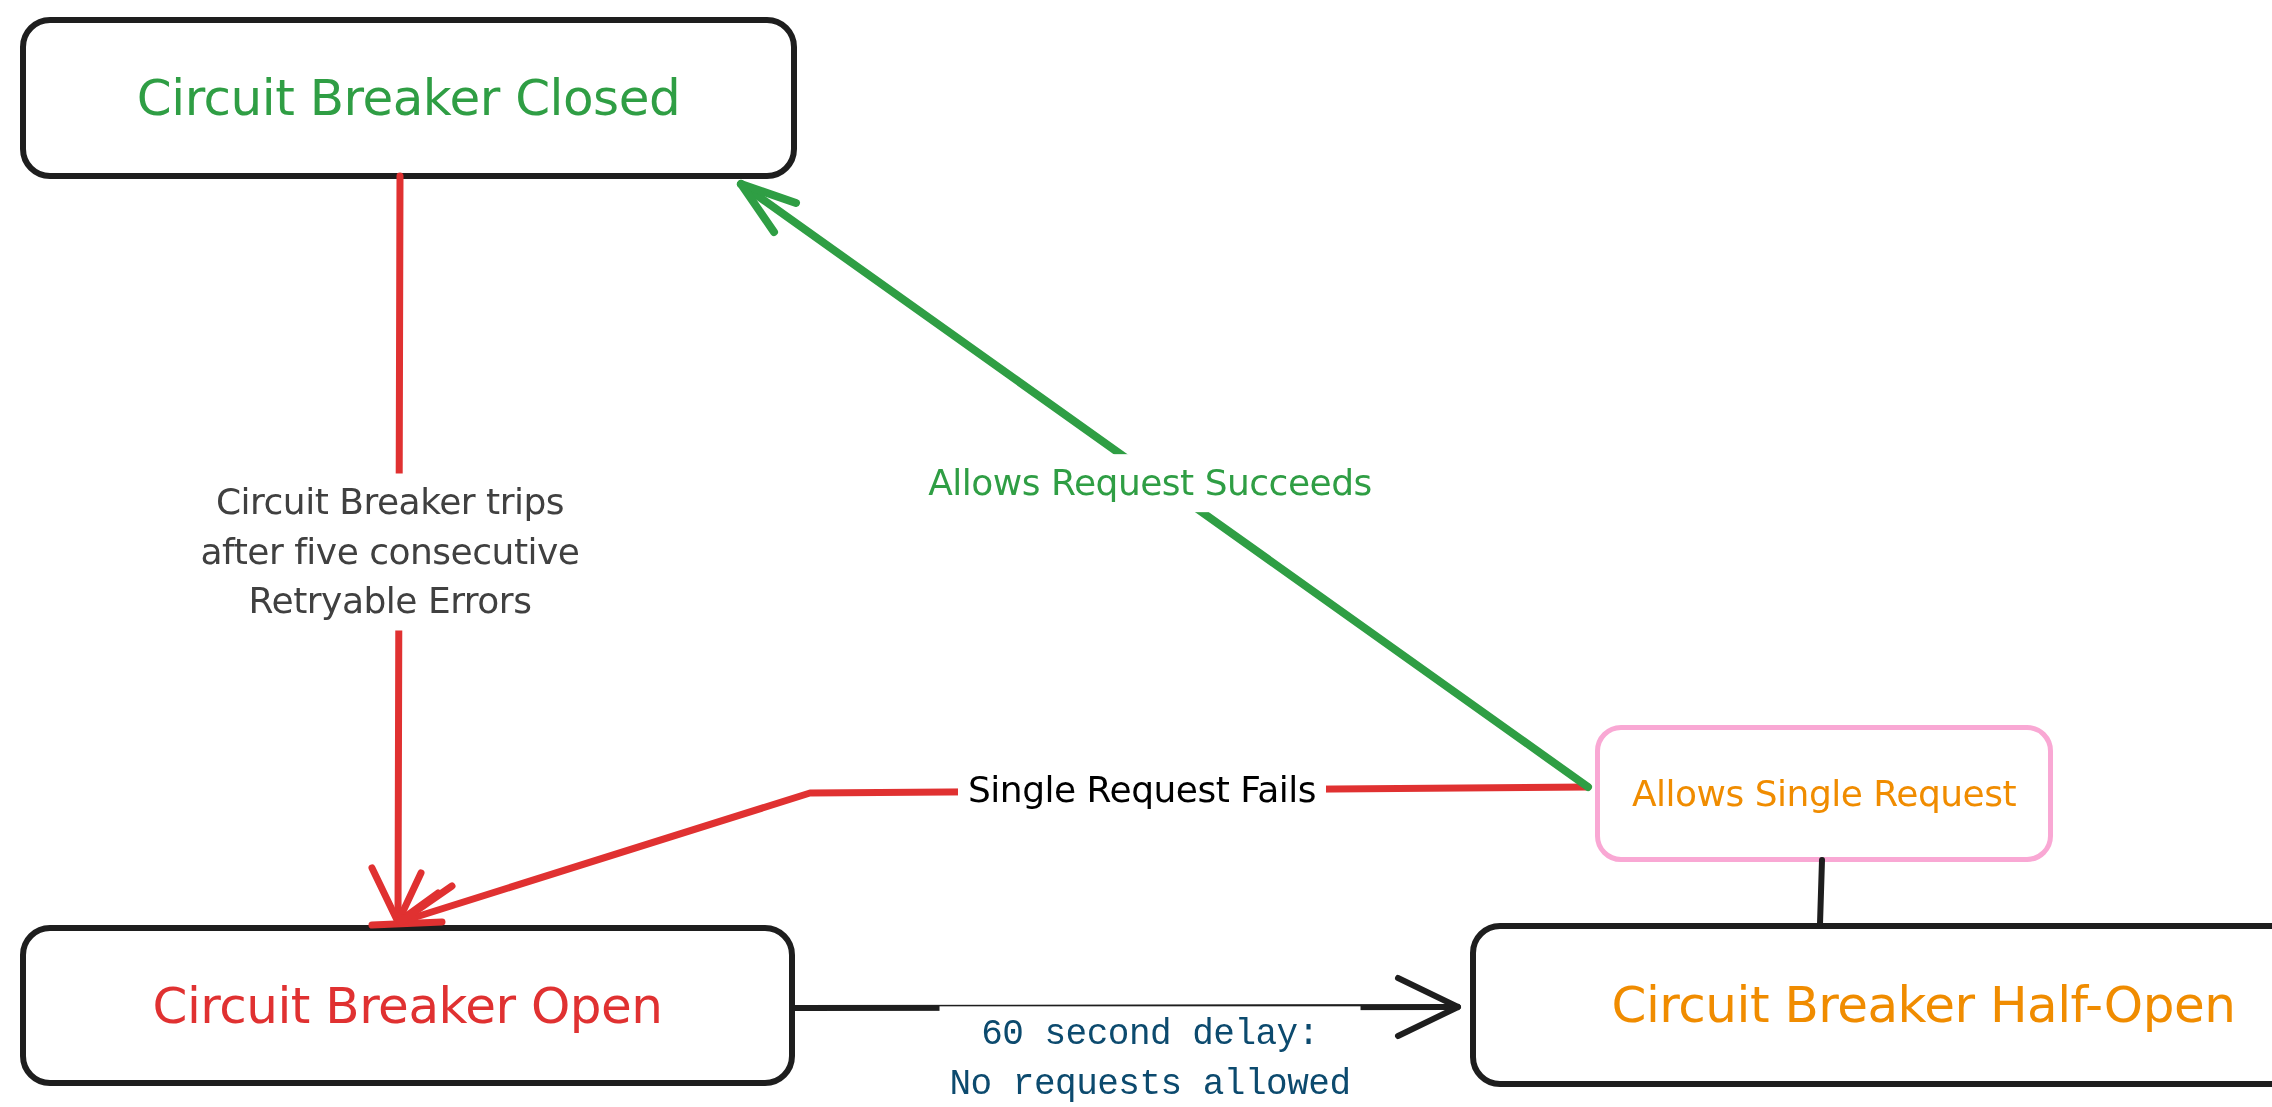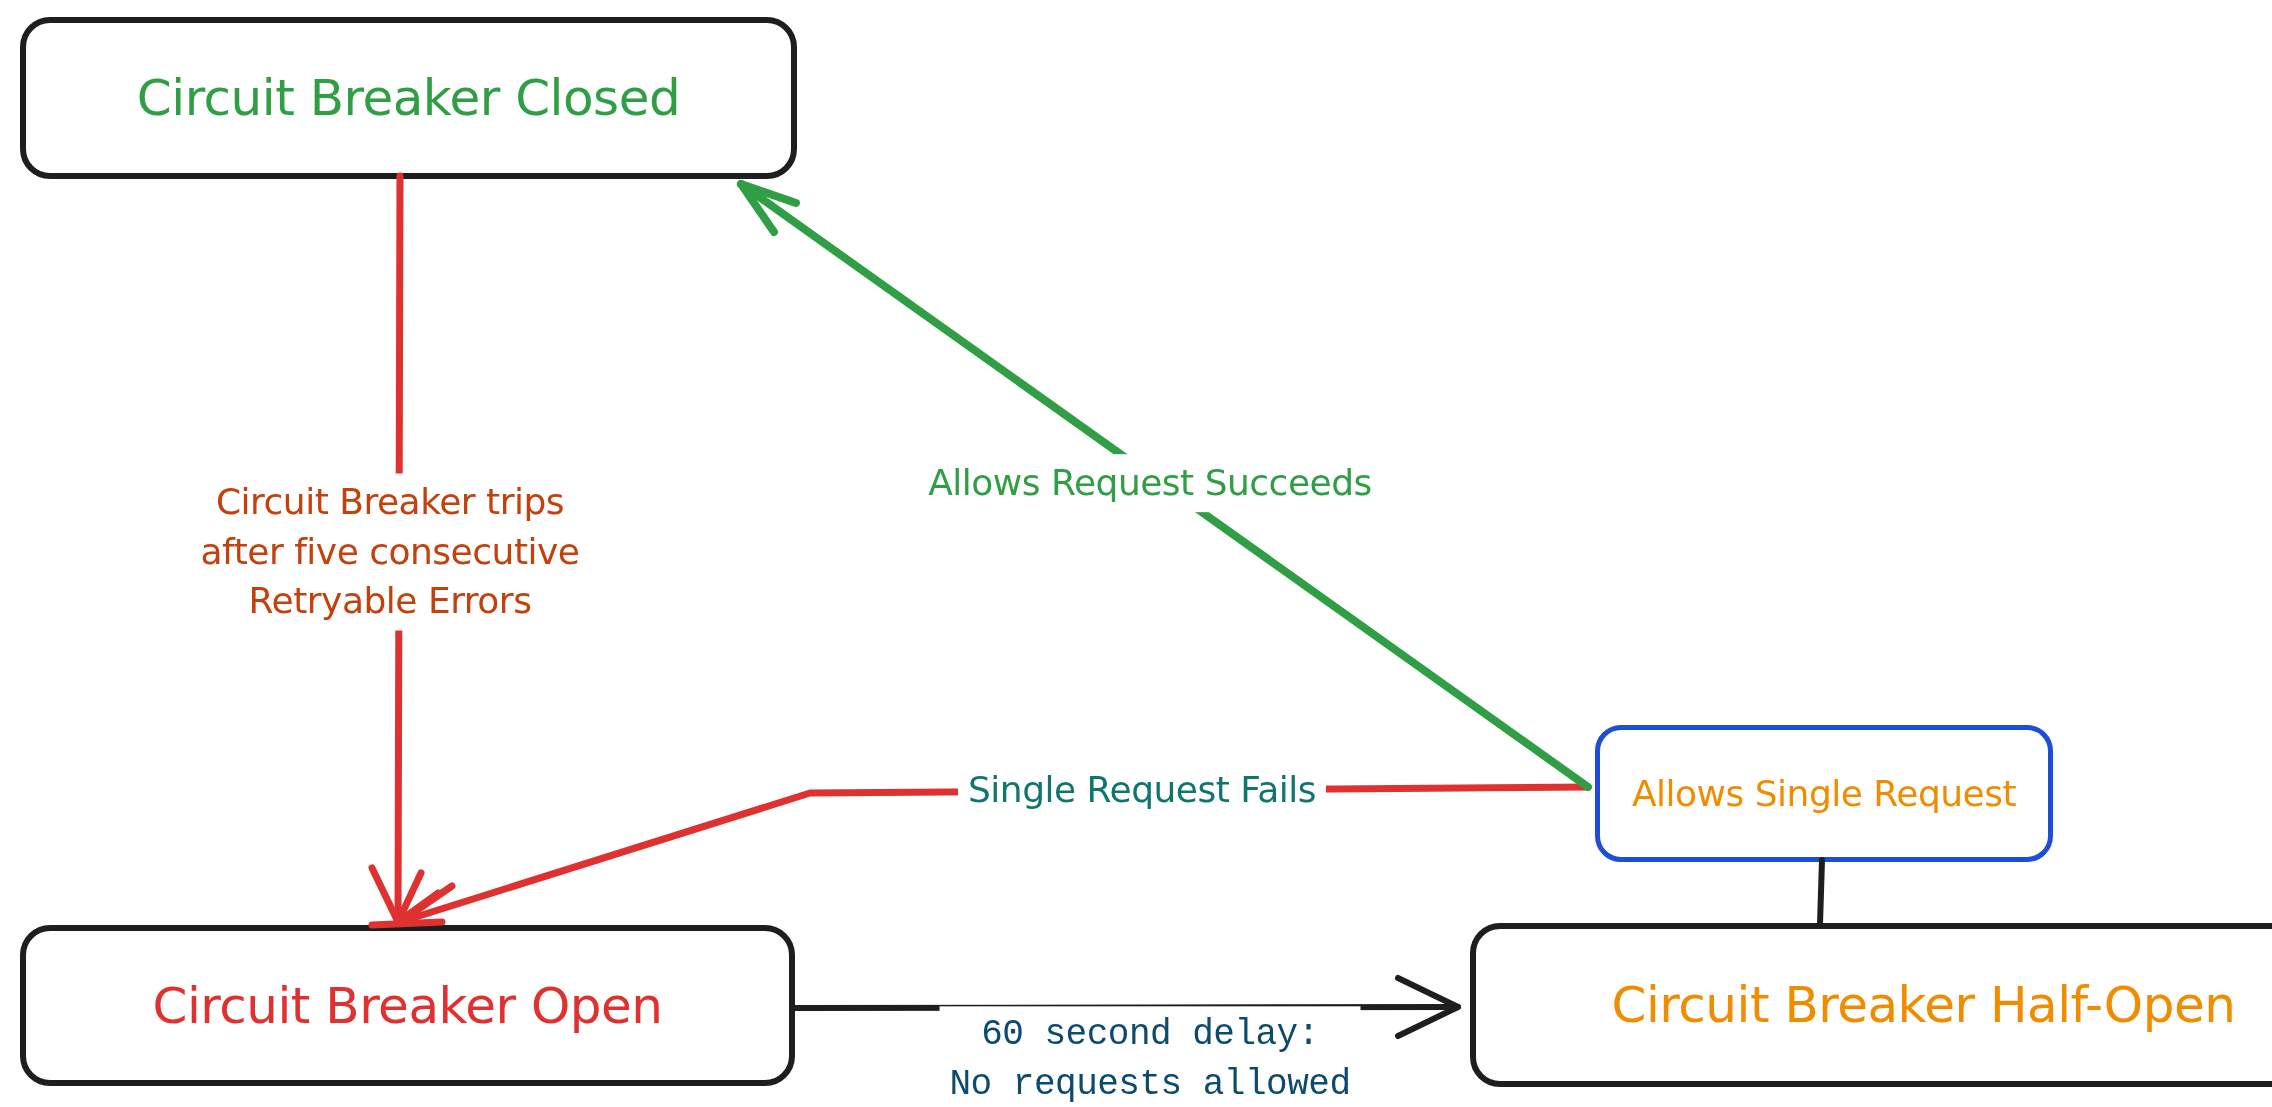--- a/index.html
+++ b/index.html
@@ -21,39 +21,39 @@
     letter-spacing:-0.5px;
   }
   .node-label{white-space:nowrap;}
   #node-closed   {left:20px;  top:17px;  width:777px; height:162px;}
   #node-closed .node-label{color:#2f9e44;font-size:50px;}
   #node-open     {left:20px;  top:925px; width:775px; height:161px;}
   #node-open .node-label{color:#e03131;font-size:50px;}
   #node-halfopen {left:1470px;top:923px; width:907px; height:164px;}
   #node-halfopen .node-label{color:#f08c00;font-size:50px;}
   #node-allows   {left:1595px;top:725px; width:458px; height:137px;
-                  border:5px solid #1d4ed8;border-radius:26px;}
+                  border:5px solid #f9a8d4;border-radius:26px;}
   #node-allows .node-label{color:#f08c00;font-size:36px;}
 
   #arrows{position:absolute;left:0;top:0;width:2272px;height:1107px;pointer-events:none;}
 
   .edge-label{
     position:absolute;
     transform:translate(-50%,-50%);
     background:#ffffff;
     padding:4px 10px;
     text-align:center;
     white-space:pre-line;
     font-size:36px;
     line-height:1.38;
     letter-spacing:-0.5px;
   }
-  #label-trips   {left:390px; top:552px; color:#c2410c;}
+  #label-trips   {left:390px; top:552px; color:#404040;}
   #label-succeeds{left:1150px;top:483px; color:#2f9e44;}
-  #label-fails   {left:1142px;top:790px; color:#0f766e;}
+  #label-fails   {left:1142px;top:790px; color:#000000;}
   #label-delay   {left:1150px;top:1060px;color:#0c4a6e;font-family:Liberation Mono, monospace;}
 
   .stroke-red  {stroke:#e03131;stroke-width:7;fill:none;stroke-linecap:round;stroke-linejoin:round;}
   .stroke-green{stroke:#2f9e44;stroke-width:8;fill:none;stroke-linecap:round;stroke-linejoin:round;}
   .stroke-ink  {stroke:#1e1e1e;stroke-width:6;fill:none;stroke-linecap:round;stroke-linejoin:round;}
 </style>
 </head>
 <body>
 
 <div id="canvas">

